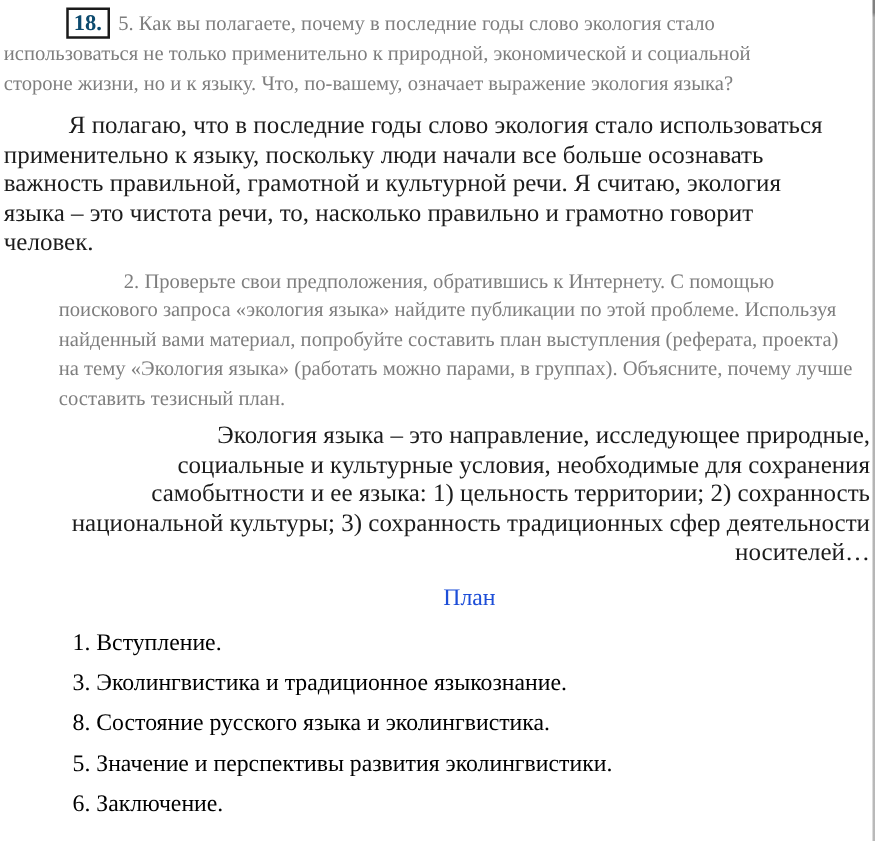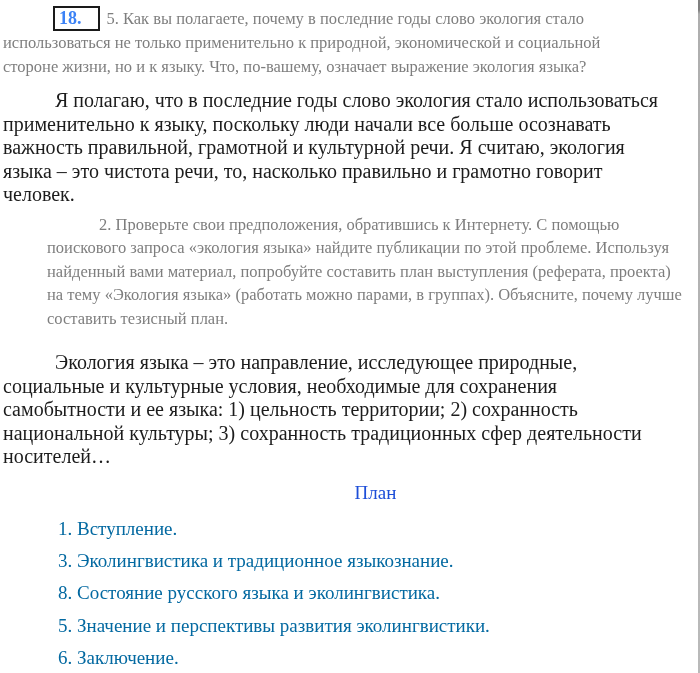--- a/index.html
+++ b/index.html
@@ -37,50 +37,50 @@
   .answer {
     margin: 0;
     color: #1c1c1c;
     font-size: 20px;
     line-height: 23.5px;
     white-space: pre-line;
     text-indent: 52px;
   }
   .answer1 { margin-top: 11px; }
   .task2   { margin-top: 6px; }
-  .answer2 { margin-top: 21px; }
+  .answer2 { margin-top: 7px; text-align: right; }
   
   .num-box {
     display: inline-block;
     margin-left: 50px;
     margin-right: 7px;
-    padding: 0px 16px 1px 4px;
+    padding: 0px 4px 1px 4px;
     border: 2px solid #1a1a1a;
-    color: #3b82f6;
+    color: #0c4a6e;
     font-weight: bold;
     font-size: 18px;
     line-height: 20px;
     text-indent: 0;
   }
   
   .plan-title {
     margin: 12px 0 0 0;
     padding-left: 52px;
     text-align: center;
     color: #1d4ed8;
     font-size: 19px;
     line-height: 24px;
   }
   
   .plan-list {
     margin-top: 8px;
     padding-left: 55px;
   }
   .plan-item {
-    color: #0369a1;
+    color: #000000;
     font-size: 19px;
     line-height: 32.4px;
     white-space: nowrap;
   }
   
   .scan-edge {
     position: absolute;
     top: 0;
     right: 0;
     width: 2px;

